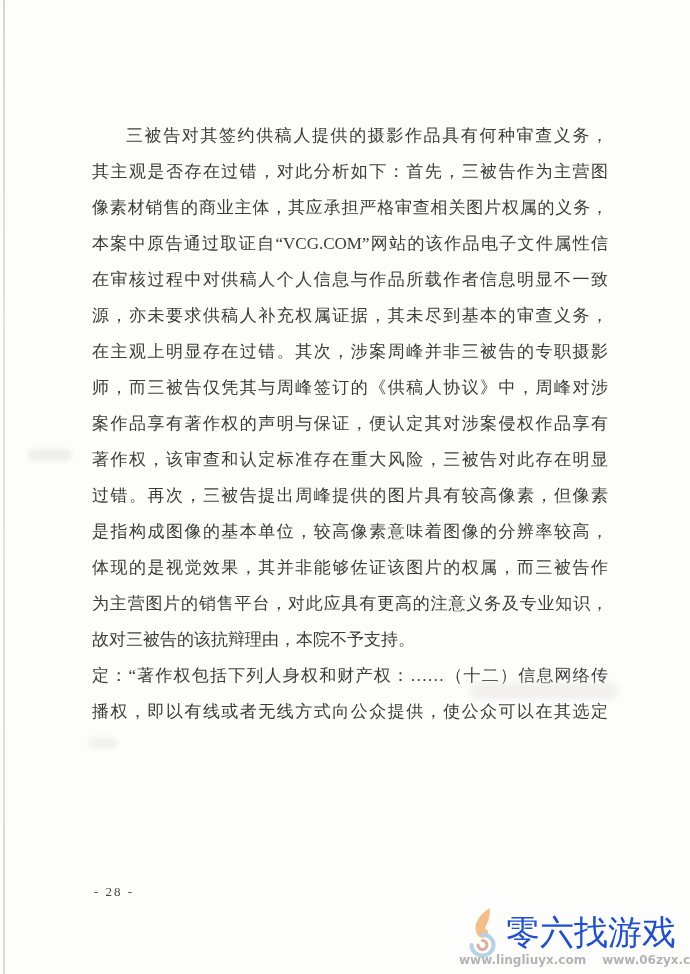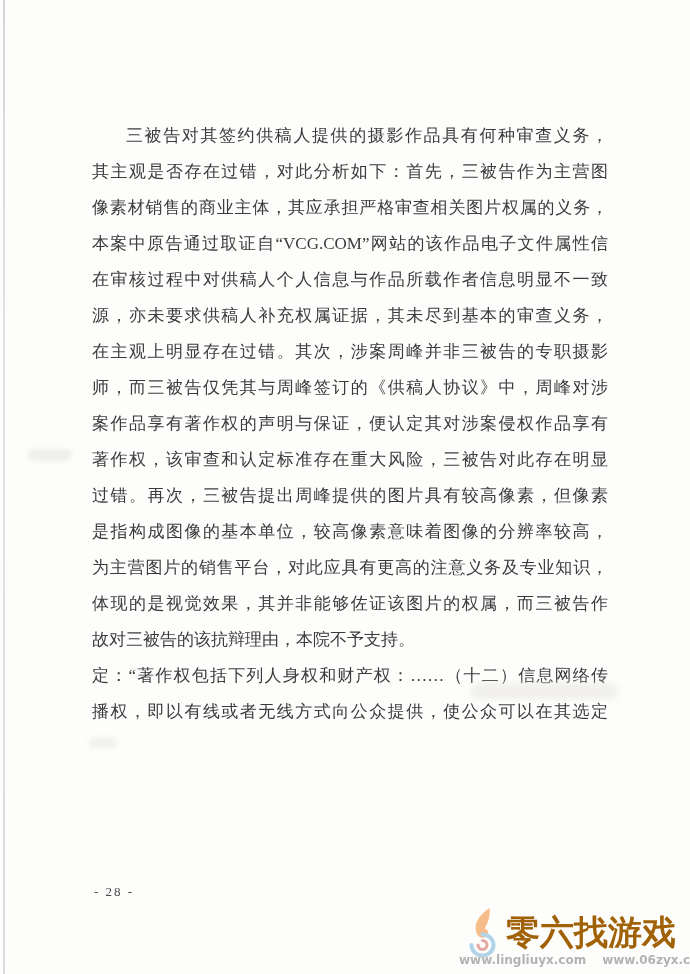--- a/index.html
+++ b/index.html
@@ -29,21 +29,21 @@
   }
   .smudge{position:absolute;border-radius:8px;}
   .smudge-a{left:28px;top:449px;width:44px;height:12px;background:#e6e6e4;filter:blur(2px);opacity:.6;}
   .smudge-b{left:470px;top:683px;width:148px;height:16px;background:#ecebe7;filter:blur(3px);opacity:.75;}
   .smudge-c{left:88px;top:737px;width:30px;height:12px;background:#ebebe9;filter:blur(2px);opacity:.6;}
   .watermark{position:absolute;left:456px;top:905px;width:224px;height:66px;}
   .wm-logo{position:absolute;left:8px;top:2px;width:38px;height:52px;opacity:.85;}
   .wm-brand{
     position:absolute;left:50px;top:8px;width:172px;
     font-family:"DejaVu Sans","Liberation Sans",sans-serif;
-    font-weight:bold;font-size:34px;line-height:38px;color:#a16207;
+    font-weight:normal;font-size:34px;line-height:38px;color:#1d4ed8;
     letter-spacing:0;white-space:nowrap;
   }
   .wm-urls{
     position:absolute;left:3px;top:48px;width:220px;display:flex;gap:16px;
     font-family:"DejaVu Sans","Liberation Sans",sans-serif;
     font-weight:bold;font-size:12px;color:#b3b3b3;white-space:nowrap;text-align:center;
   }
 </style>
 </head>
 <body>
@@ -57,22 +57,22 @@
       <div class="line">像素材销售的商业主体，其应承担严格审查相关图片权属的义务，</div>
       <div class="line">本案中原告通过取证自“VCG.COM”网站的该作品电子文件属性信</div>
       <div class="line">在审核过程中对供稿人个人信息与作品所载作者信息明显不一致</div>
       <div class="line">源，亦未要求供稿人补充权属证据，其未尽到基本的审查义务，</div>
       <div class="line">在主观上明显存在过错。其次，涉案周峰并非三被告的专职摄影</div>
       <div class="line">师，而三被告仅凭其与周峰签订的《供稿人协议》中，周峰对涉</div>
       <div class="line">案作品享有著作权的声明与保证，便认定其对涉案侵权作品享有</div>
       <div class="line">著作权，该审查和认定标准存在重大风险，三被告对此存在明显</div>
       <div class="line">过错。再次，三被告提出周峰提供的图片具有较高像素，但像素</div>
       <div class="line">是指构成图像的基本单位，较高像素意味着图像的分辨率较高，</div>
+      <div class="line">体现的是视觉效果，其并非能够佐证该图片的权属，而三被告作</div>
       <div class="line">为主营图片的销售平台，对此应具有更高的注意义务及专业知识，</div>
-      <div class="line">体现的是视觉效果，其并非能够佐证该图片的权属，而三被告作</div>
       <div class="line no-just">故对三被告的该抗辩理由，本院不予支持。</div>
     </div>
   <div>
       <div class="line">定：“著作权包括下列人身权和财产权：……（十二）信息网络传</div>
       <div class="line">播权，即以有线或者无线方式向公众提供，使公众可以在其选定</div>
     </div>
 </div>
 
 <div class="smudge smudge-a"></div>
 <div class="smudge smudge-b"></div>

